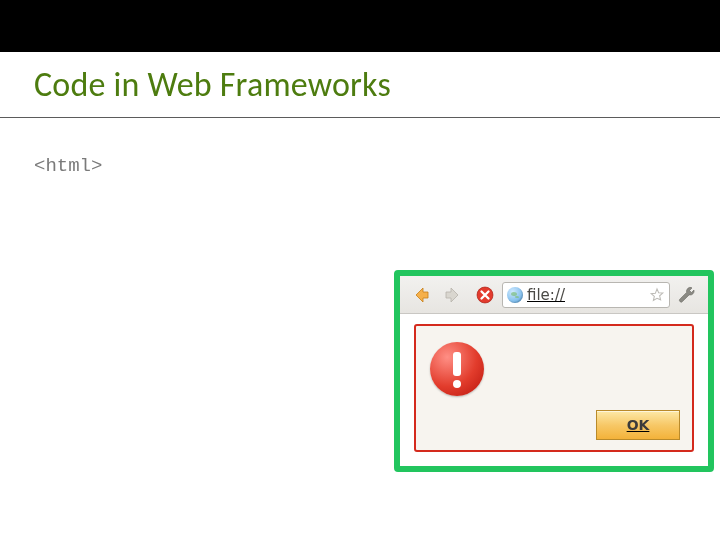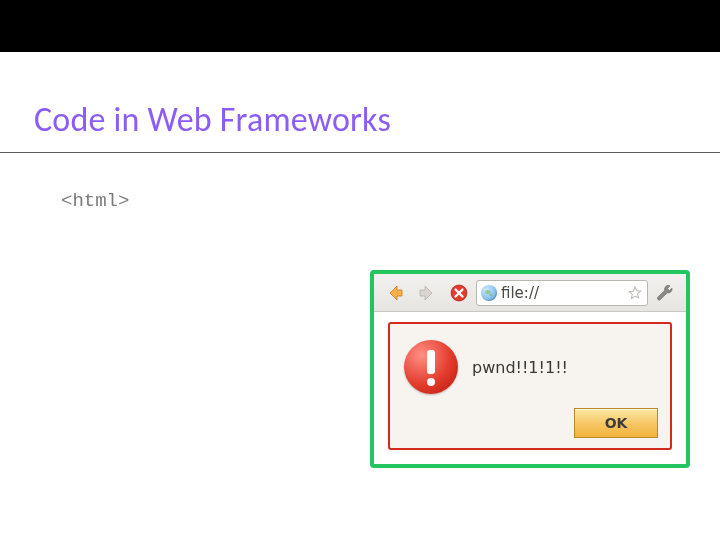--- a/index.html
+++ b/index.html
@@ -16,46 +16,46 @@
     height: 52px;
     background: #000;
   }
   .title-wrap {
     padding: 0 34px;
     border-bottom: 1px solid #5b5b5b;
     margin: 0 0 34px 0;
   }
   .title {
     font-size: 34px;
-    color: #8b5cf6;
+    color: #4d7c0f;
     font-weight: 400;
     padding: 12px 0 12px 0;
     letter-spacing: 0.2px;
-    margin-top: 35px;
   }
   .code-block {
     padding: 0 34px;
     font-family: Consolas, "Courier New", monospace;
     font-size: 19px;
     line-height: 1.5;
     color: #23221f;
   }
-  .code-line { white-space: pre; margin-left: 27px; }
+  .code-line { white-space: pre; }
   .tag { color: #7a7a7a; }
   .indent { display: inline-block; width: 56px; }
 
   .browser-window {
     position: absolute;
-    right: 30px;
+    right: 6px;
     top: 270px;
     width: 320px;
-    border: 4px solid #22c55e;
+    border: 6px solid #22c55e;
     border-radius: 4px;
     background: #fff;
     box-shadow: none;
+    text-decoration: underline;
   }
   .toolbar {
     height: 38px;
     background: linear-gradient(#f2f1ef, #e7e5e1);
     border-bottom: 1px solid #c9c7c3;
     display: flex;
     align-items: center;
     padding: 0 6px;
     gap: 2px;
   }
@@ -215,20 +215,19 @@
       <svg width="20" height="20" viewBox="0 0 20 20">
         <path d="M14.5 2.5a4 4 0 0 0-4.9 4.9L3.2 13.8a1.8 1.8 0 1 0 2.5 2.5l6.4-6.4a4 4 0 0 0 4.9-4.9l-2.5 2.5-2-2 2.5-2.5z" fill="#8a8983" stroke="#6c6b65" stroke-width="0.6"></path>
       </svg>
     </div>
   </div>
 
   <div class="content-area">
     <div class="dialog">
       <div class="dialog-body">
         <div class="warn-icon"></div>
-        <div class="dialog-text">pwnd!!1!1!!</div>
       </div>
       <div class="dialog-actions">
         <button class="ok-btn">OK</button>
       </div>
     </div>
   </div>
 </div>
 
 </body></html>

